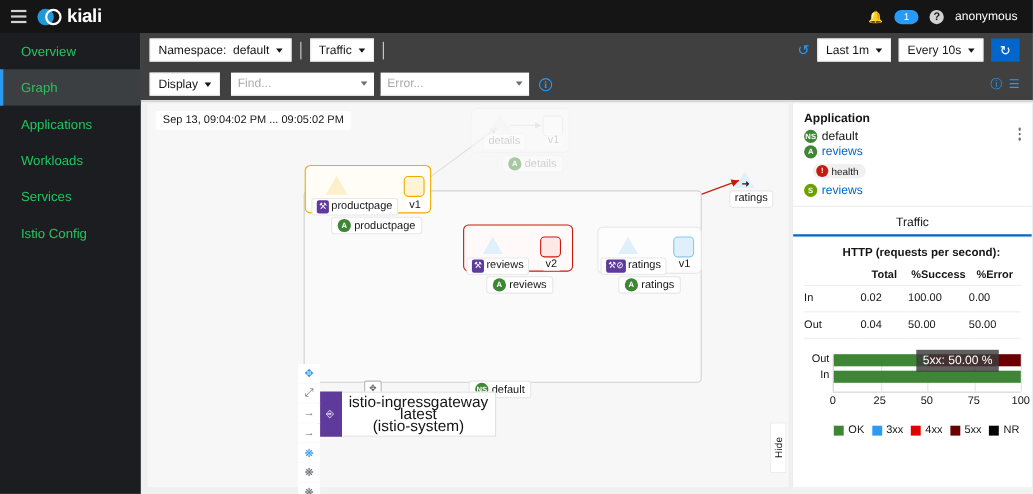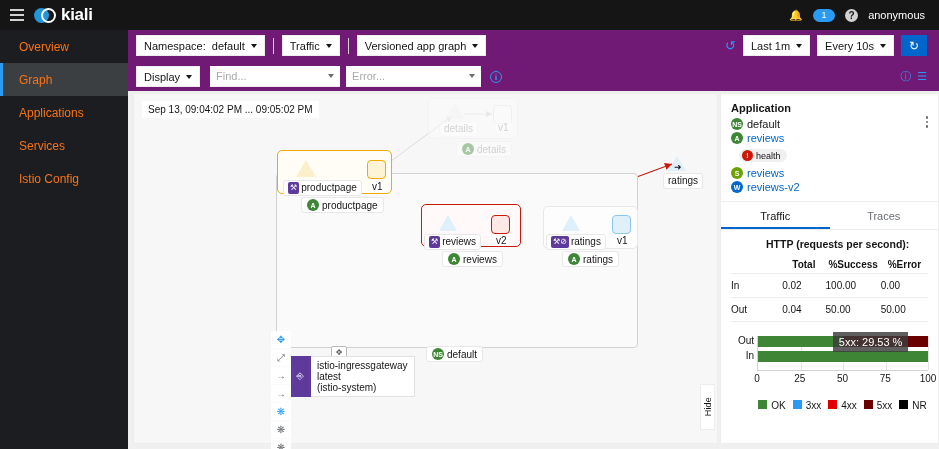--- a/index.html
+++ b/index.html
@@ -38,28 +38,28 @@
       text-align: center; }
   .user-name { color: #ffffff; font-size: 11px; }
 
   
   .sidebar {
     position: absolute; left: 0; top: 30px; width: 128px; height: 419px;
     background: #1b1d21;
   }
   .nav-item {
     height: 33px; display: flex; align-items: center; padding-left: 16px;
-    color: #f97316; font-size: 12px; cursor: pointer; border-left: 3px solid transparent;
+    color: #22c55e; font-size: 12px; cursor: pointer; border-left: 3px solid transparent;
   }
   .nav-item.active { background: #3c3f42; border-left-color: #2b9af3; }
 
   
   .toolbar {
     position: absolute; left: 128px; top: 30px; width: 811px; height: 62px;
-    background: #701a75; border-bottom: 1px solid #ededed;
+    background: #404040; border-bottom: 1px solid #ededed;
   }
   .toolbar-row { display: flex; align-items: center; height: 31px; padding-left: 8px; }
   .tb-select {
     height: 21px; border: 1px solid #ededed; background: #fff; display: flex;
     align-items: center; gap: 6px; padding: 0 7px; font-size: 11px; cursor: pointer;
     white-space: nowrap;
   }
   .caret { width: 0; height: 0; border-left: 3.5px solid transparent;
            border-right: 3.5px solid transparent; border-top: 4px solid #151515; }
   .caret.sm { border-top-color: #6a6e73; }
@@ -157,21 +157,21 @@
   
   .gateway {
     position: absolute; left: 155px; top: 262px; display: flex; align-items: stretch;
   }
   .gw-icon {
     width: 22px; background: #5d3a9b; display: flex; align-items: center;
     justify-content: center; color: #fff; font-size: 9px; border-radius: 1px 0 0 1px;
   }
   .gw-text {
     background: #ffffff; border: 1px solid #e2e2e2; border-left: none;
-    font-size: 10px; padding: 3px 6px; line-height: 11px;
+    font-size: 14px; text-align: center; padding: 3px 6px; line-height: 11px;
     white-space: nowrap;
   }
   .gw-handle {
     position: absolute; left: 197px; top: 252px; width: 16px; height: 13px;
     border: 1px solid #b8b8b8; background: #fff; border-radius: 2px;
     display: flex; align-items: center; justify-content: center;
     font-size: 8px; color: #555;
   }
 
   
@@ -240,21 +240,21 @@
   .bar { position: absolute; top: 0; height: 11px; }
   .gridline { position: absolute; top: 0; bottom: 0; width: 1px; background: #e4e4e4; }
   .xaxis { position: relative; height: 14px; margin-left: 0; border-top: 1px solid #d2d2d2; }
   .xtick { position: absolute; top: 2px; transform: translateX(-50%);
            font-size: 10px; color: #151515; }
   .tooltip {
     position: absolute; background: rgba(60,60,60,.82); color: #ffffff;
     font-size: 11px; padding: 4px 6px; white-space: nowrap;
   }
   .legend { display: flex; gap: 7px; justify-content: center; margin-top: 16px; }
-  .lg { display: flex; align-items: flex-start; gap: 4px; font-size: 10px; }
+  .lg { display: flex; align-items: center; gap: 4px; font-size: 10px; }
   .sw { width: 9px; height: 9px; }
 
   svg.edges { position: absolute; left: 0; top: 0; width: 585px; height: 351px;
               overflow: visible; pointer-events: none; }
 </style>
 </head>
 <body>
 
 <div id="app">
 
@@ -281,20 +281,23 @@
 
   <div class="sidebar">
     <div class="nav-item">
       <span>Overview</span>
     </div>
     <div class="nav-item active">
       <span>Graph</span>
     </div>
     <div class="nav-item">
       <span>Applications</span>
+    </div>
+    <div class="nav-item">
+      <span>Workloads</span>
     </div>
     <div class="nav-item">
       <span>Services</span>
     </div>
     <div class="nav-item">
       <span>Istio Config</span>
     </div>
   </div>
 
   <div class="toolbar">
@@ -303,24 +306,20 @@
         <span>Namespace:</span>
         <span>default</span>
         <span class="caret"></span>
       </div>
       <div class="divider-v"></div>
       <div class="tb-select">
         <span>Traffic</span>
         <span class="caret"></span>
       </div>
       <div class="divider-v"></div>
-      <div class="tb-select">
-        <span>Versioned app graph</span>
-        <span class="caret"></span>
-      </div>
       <div class="toolbar-right">
         <span class="refresh-ico">↺</span>
         <div class="tb-select">
           <span>Last 1m</span>
           <span class="caret"></span>
         </div>
         <div class="tb-select">
           <span>Every 10s</span>
           <span class="caret"></span>
         </div>
@@ -517,34 +516,27 @@
         <span class="lnk">reviews</span>
       </div>
       <div class="health-badge">
         <span class="circ err">!</span>
         <span>health</span>
       </div>
       <div class="panel-line">
         <span class="circ svc">S</span>
         <span class="lnk">reviews</span>
       </div>
-      <div class="panel-line">
-        <span class="circ wl">W</span>
-        <span class="lnk">reviews-v2</span>
-      </div>
     </div>
 
     <div class="panel-sep"></div>
 
     <div class="tabs">
       <div class="tab active">
         <span>Traffic</span>
-      </div>
-      <div class="tab">
-        <span>Traces</span>
       </div>
     </div>
 
     <div class="panel-body">
       <div class="proto-title">HTTP (requests per second):</div>
 
       <table class="metrics">
         <thead>
           <tr>
             <th style="width:26%"></th>
@@ -579,21 +571,21 @@
           <div class="crow">
             <span class="rlabel">Out</span>
             <div class="bar" style="left:0%;  width:50%; background:#3e8635;"></div>
             <div class="bar" style="left:50%; width:50%; background:#6a0000;"></div>
           </div>
           <div class="crow">
             <span class="rlabel">In</span>
             <div class="bar" style="left:0%; width:100%; background:#3e8635;"></div>
           </div>
 
-          <div class="tooltip" style="left:44%; top:-4px;">5xx: 29.53 %</div>
+          <div class="tooltip" style="left:44%; top:-4px;">5xx: 50.00 %</div>
         </div>
 
         <div class="xaxis">
           <span class="xtick" style="left:0%">0</span>
           <span class="xtick" style="left:25%">25</span>
           <span class="xtick" style="left:50%">50</span>
           <span class="xtick" style="left:75%">75</span>
           <span class="xtick" style="left:100%">100</span>
         </div>
 

